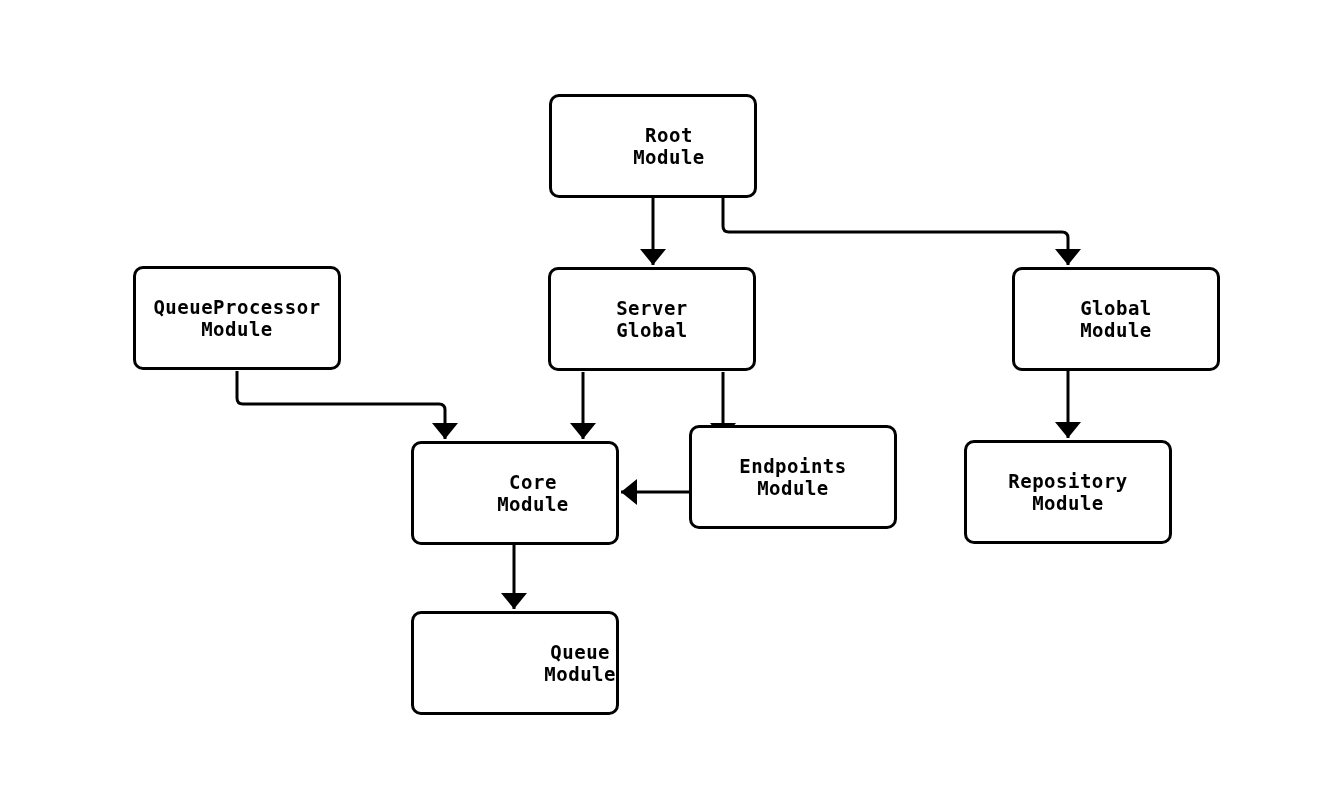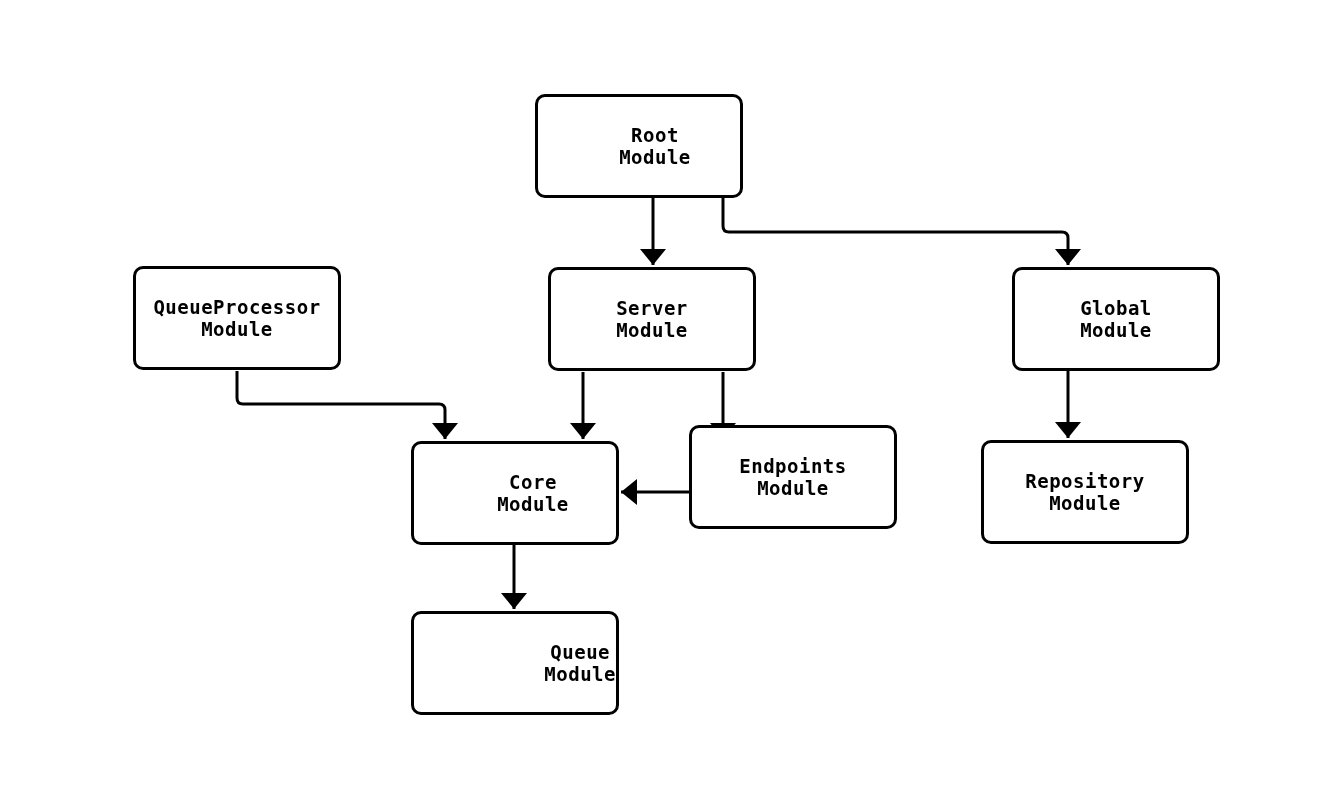--- a/index.html
+++ b/index.html
@@ -48,27 +48,27 @@
   }
   .node-label {
     font-size: 19px;
     font-weight: bold;
     line-height: 22px;
     color: #000000;
     white-space: pre-line;
     letter-spacing: 0.5px;
   }
   
-  .pos-root            { left: 535px; top: 94px; padding-left: 32px;  }
+  .pos-root            { left: 549px; top: 94px; padding-left: 32px;  }
   .pos-queue-processor { left: 133px; top: 266px; }
   .pos-server          { left: 548px; top: 267px; }
   .pos-global          { left: 1012px; top: 267px; }
   .pos-core            { left: 411px; top: 441px; padding-left: 36px; }
   .pos-endpoints       { left: 689px; top: 425px; }
-  .pos-repository      { left: 964px; top: 440px; margin-left: 17px; }
+  .pos-repository      { left: 964px; top: 440px; }
   .pos-queue           { left: 411px; top: 611px; justify-content: flex-end; }
 </style>
 </head>
 <body>
 
 <div class="canvas">
 
   <svg class="edges-layer" width="1337" height="809" viewBox="0 0 1337 809" xmlns="http://www.w3.org/2000/svg">
     <defs>
       <marker id="arrowhead" markerUnits="userSpaceOnUse" markerWidth="20" markerHeight="28" refX="16" refY="13" orient="auto">
@@ -98,21 +98,21 @@
 Module</span>
   </div>
 
   <div class="node pos-queue-processor">
     <span class="node-label">QueueProcessor
 Module</span>
   </div>
 
   <div class="node pos-server">
     <span class="node-label">Server
-Module</span>
+Global</span>
   </div>
 
   <div class="node pos-global">
     <span class="node-label">Global
 Module</span>
   </div>
 
   <div class="node pos-core">
     <span class="node-label">Core
 Module</span>

